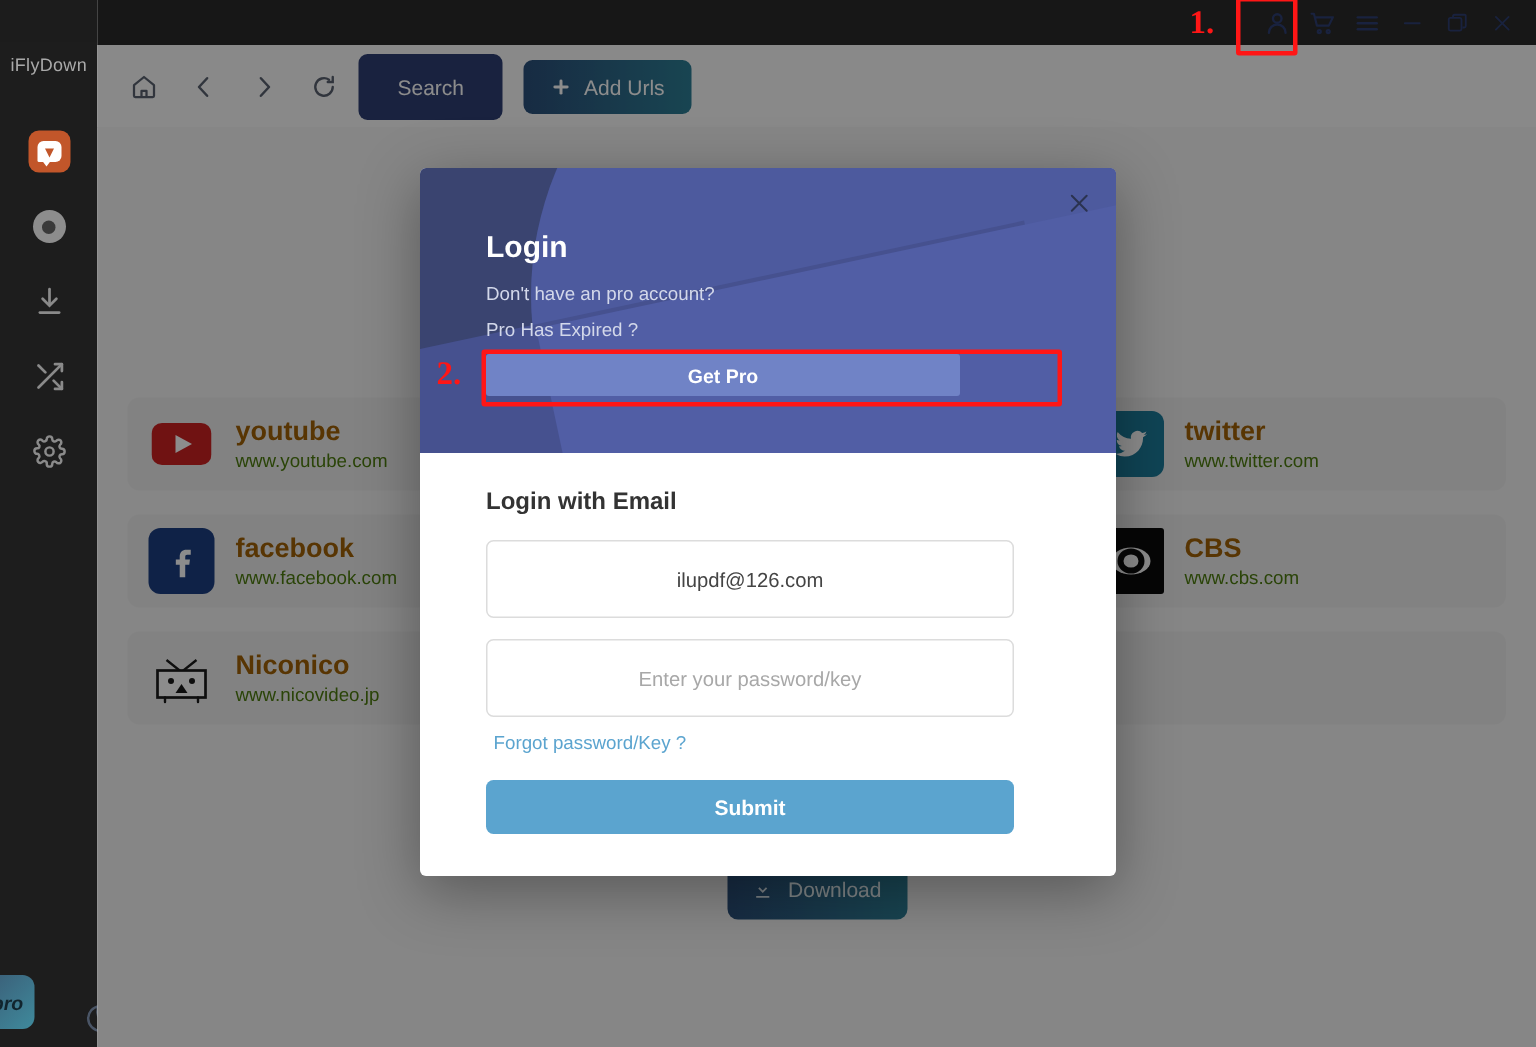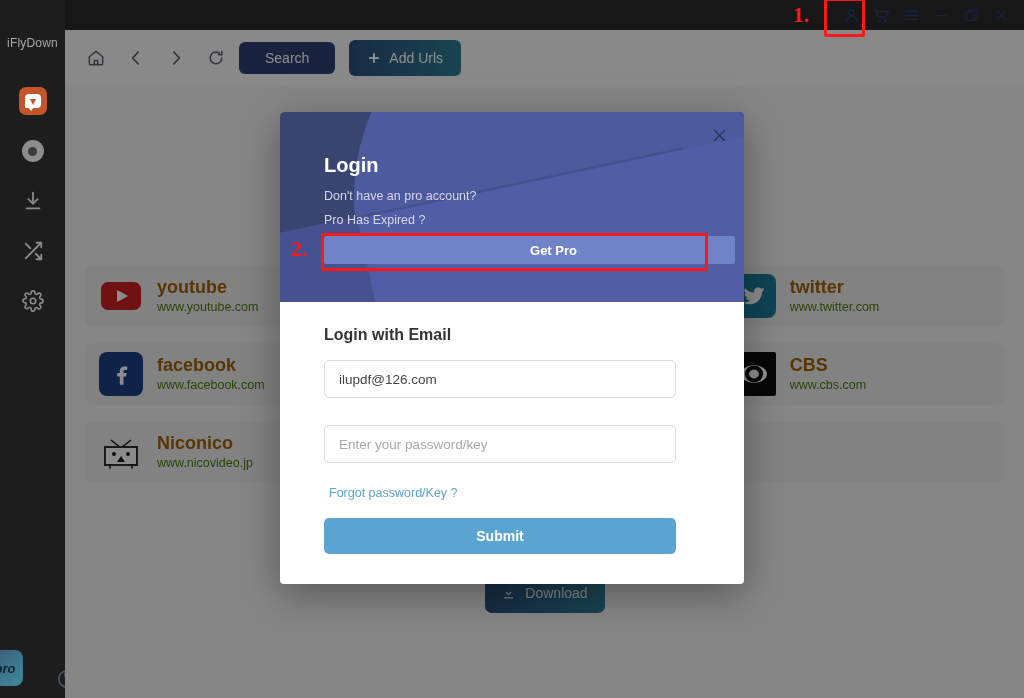--- a/index.html
+++ b/index.html
@@ -84,21 +84,21 @@
     flex:1;border:0;background:transparent;outline:none;font-size:13.5px;color:#333;
     font-family:"Liberation Sans",sans-serif;
   }
   .searchwrap input::placeholder{color:#8a8a8a;}
   .clear-btn{
     width:17px;height:17px;border-radius:50%;background:#b6b6b6;color:#ebebeb;
     display:flex;align-items:center;justify-content:center;font-size:12px;cursor:pointer;
     line-height:1;
   }
   .btn-search{
-    height:32px;padding:0 26px;border-radius:6px;background:#2e3f73;color:#fff;
+    height:44px;padding:0 26px;border-radius:6px;background:#2e3f73;color:#fff;
     font-size:14px;display:flex;align-items:center;justify-content:center;cursor:pointer;
     border:0;font-family:"Liberation Sans",sans-serif;
   }
   .btn-add{
     height:36px;padding:0 18px;border-radius:6px;
     background:linear-gradient(90deg,#2b4f7a,#2d7e95);color:#fff;font-size:14px;
     display:flex;align-items:center;gap:8px;cursor:pointer;border:0;margin-left:8px;
     font-family:"Liberation Sans",sans-serif;
   }
   .content{position:absolute;left:0;right:0;top:85px;bottom:0;background:#f4f4f4;}
@@ -147,30 +147,30 @@
   }
   .modal-close{
     position:absolute;right:12px;top:10px;width:26px;height:26px;
     display:flex;align-items:center;justify-content:center;cursor:pointer;z-index:5;
   }
   .head-inner{position:relative;z-index:4;padding:42px 44px 0 44px;}
   .m-title{color:#fff;font-size:20px;font-weight:700;margin:0 0 12px;}
   .m-sub{color:#d3d8ea;font-size:12.5px;margin:0 0 10px;}
   .m-sub2{color:#d3d8ea;font-size:12.5px;margin:0 0 12px;}
   .getpro{
-    position:absolute;left:44px;top:124px;width:363px;height:28px;z-index:6;
+    position:absolute;left:44px;top:124px;width:316px;height:28px;z-index:6;
     background:#7083c6;color:#fff;font-size:13px;font-weight:700;
-    display:flex;align-items:center;justify-content:center;cursor:pointer;border-radius:2px;padding-left:48px;
+    display:flex;align-items:center;justify-content:center;cursor:pointer;border-radius:2px;
   }
   .modal-body{padding:24px 68px 0 44px;background:#fff;}
   .form-title{font-size:16px;font-weight:700;color:#333;margin:0 0 16px;}
   .field{
-    width:100%;height:38px;border:1px solid #dcdcdc;border-radius:5px;
-    padding:0 14px;font-size:13.5px;color:#444;outline:none;margin-bottom:27px;
-    box-sizing:border-box;background:#fff;font-family:"Liberation Sans",sans-serif;
+    width:100%;height:52px;border:1px solid #dcdcdc;border-radius:5px;
+    padding:0 14px;font-size:13.5px;color:#444;outline:none;margin-bottom:14px;
+    box-sizing:border-box;background:#fff;font-family:"Liberation Sans",sans-serif;text-align:center;
   }
   .field::placeholder{color:#a8a8a8;}
   .forgot{
     text-align:left;font-size:12.5px;color:#5ba4cf;cursor:pointer;margin:-4px 5px 18px;
   }
   .submit{
     width:100%;height:36px;border:0;border-radius:5px;background:#5ba4cf;color:#fff;
     font-size:14px;font-weight:700;cursor:pointer;font-family:"Liberation Sans",sans-serif;
   }
 

